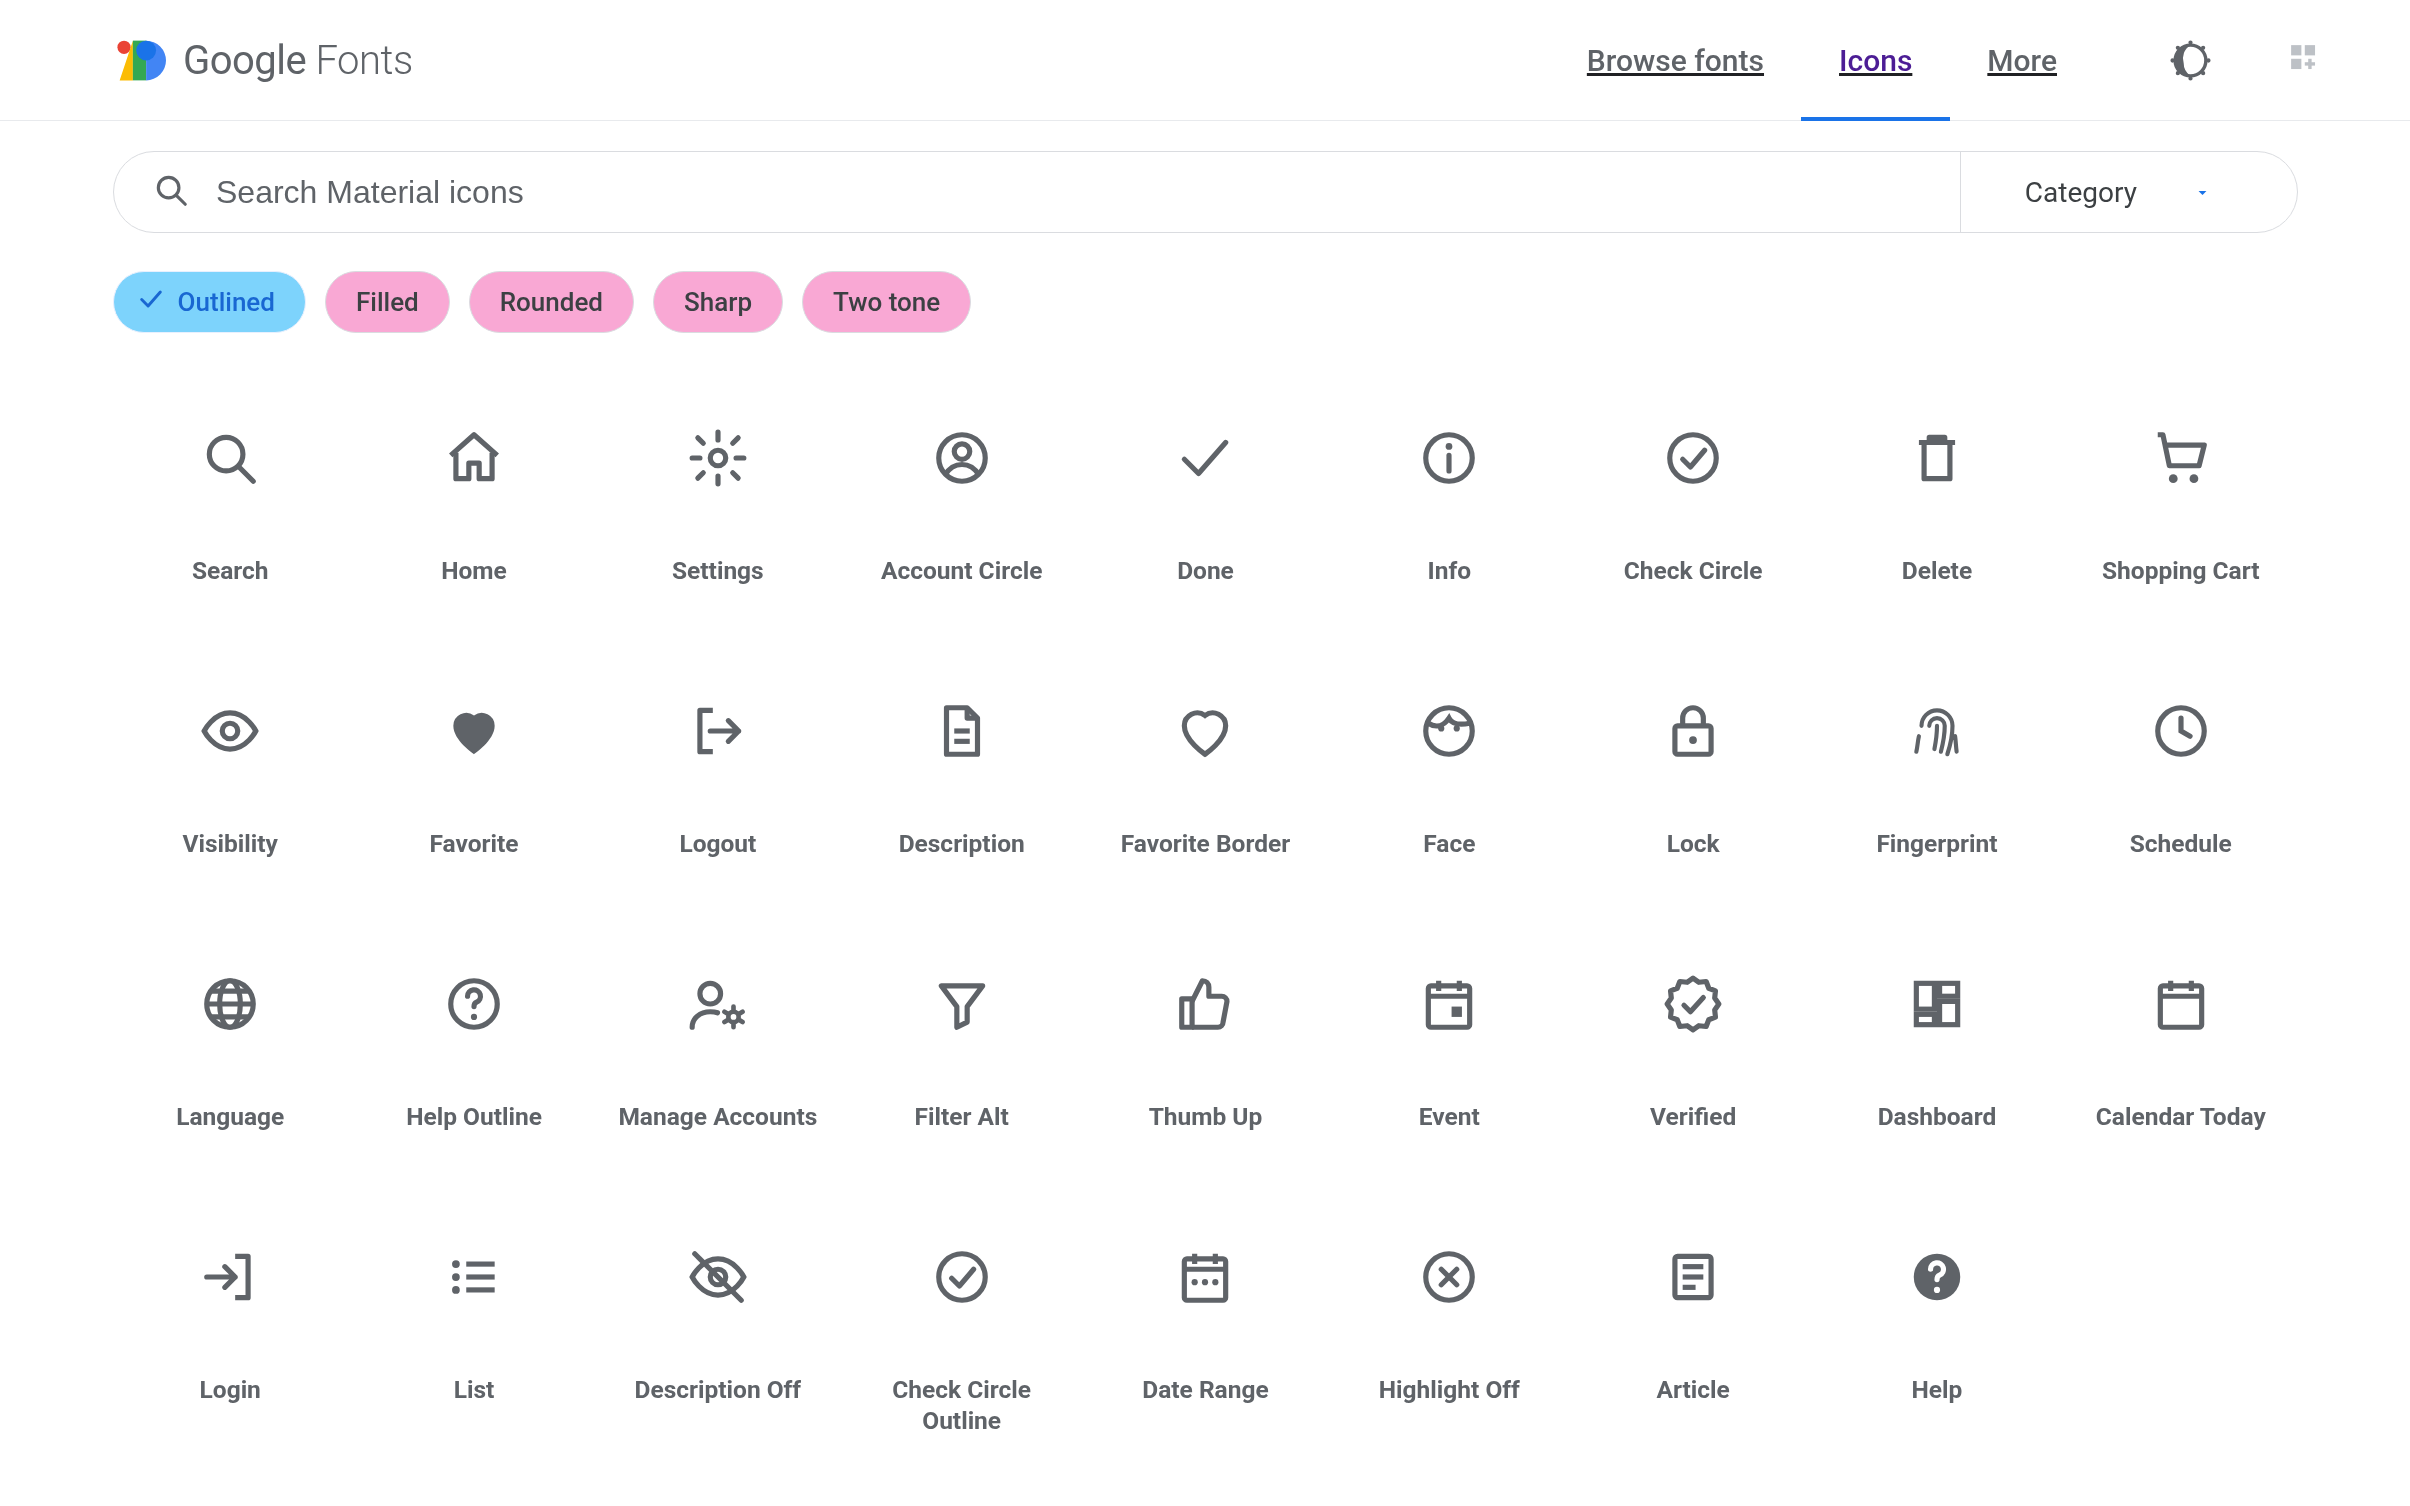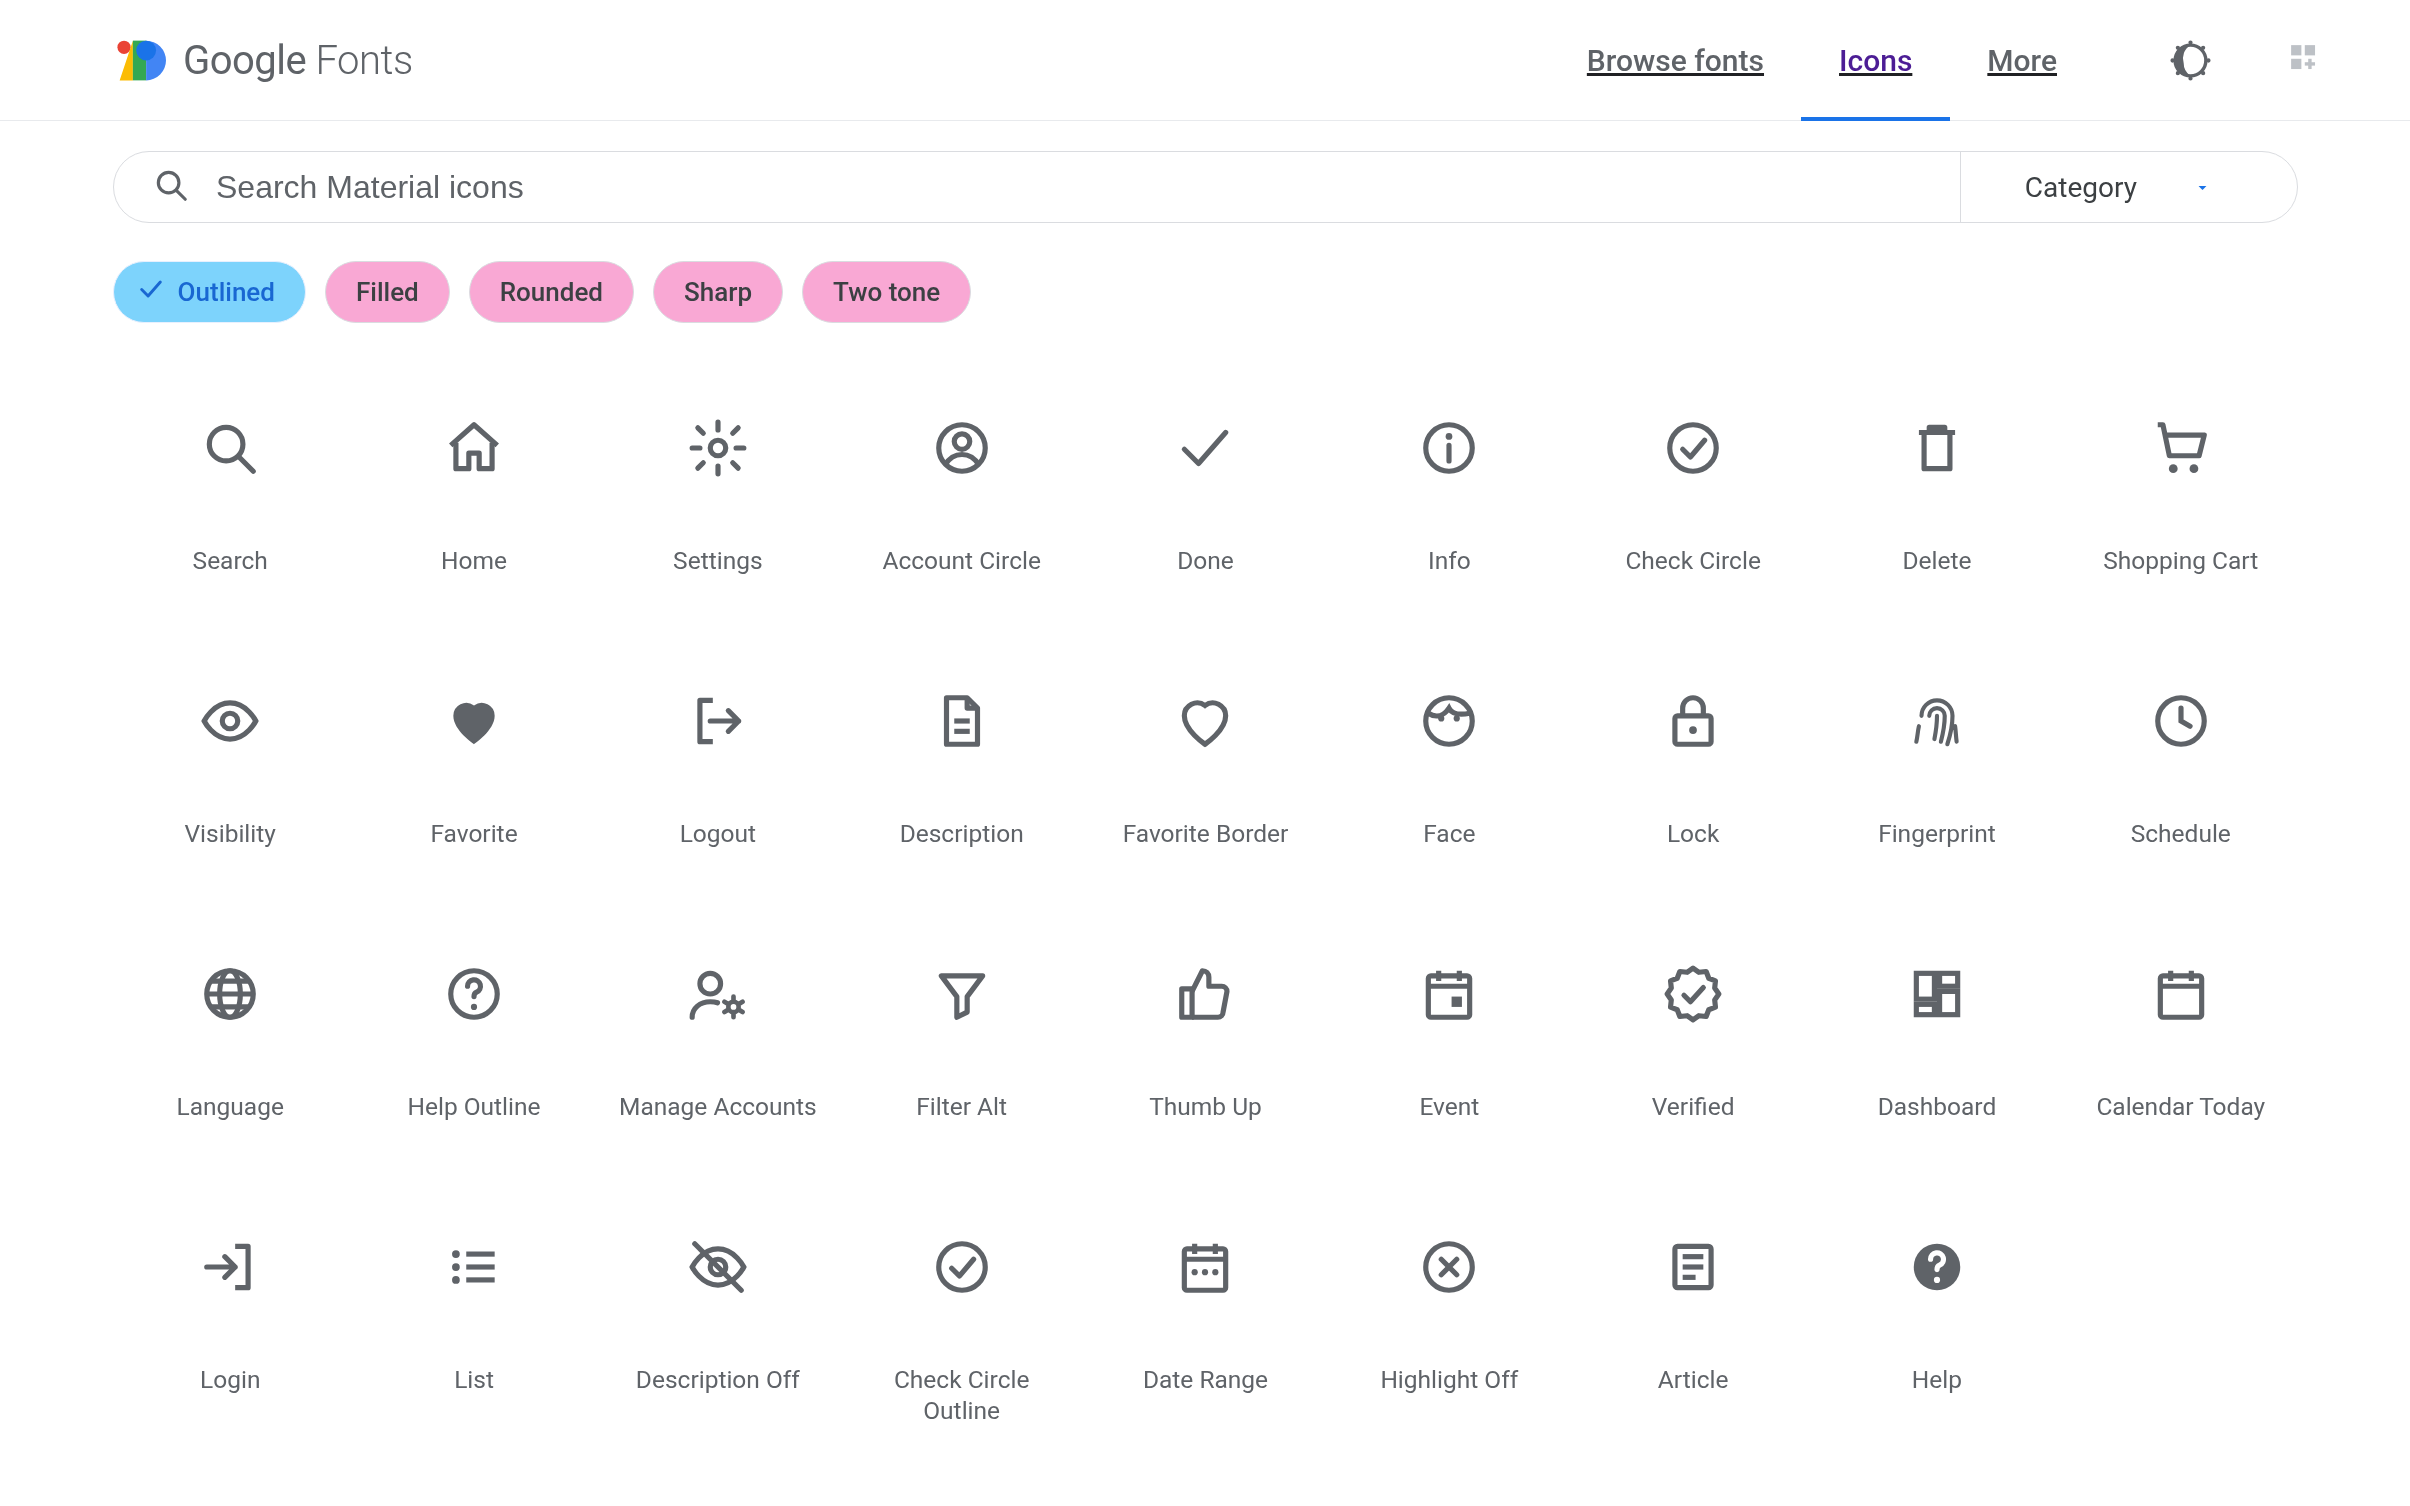--- a/index.html
+++ b/index.html
@@ -80,21 +80,21 @@
   .search-row {
     padding: 30px 113px 0 113px;
     display: flex;
   }
   .search-bar {
     flex: 1;
     display: flex;
     align-items: center;
     border: 0.9px solid #dadce0;
     border-radius: 53px;
-    height: 72px;
+    height: 82px;
     padding: 0 38px;
     gap: 26px;
   }
   .search-bar svg { width: 38px; height: 38px; color: #5f6368; flex-shrink: 0; }
   .search-input {
     border: none;
     outline: none;
     font-size: 32px;
     flex: 1;
     color: #202124;
@@ -146,20 +146,21 @@
     display: grid;
     grid-template-columns: repeat(9, 1fr);
     row-gap: 113px;
     column-gap: 9.4px;
   }
   .icon-tile {
     display: flex;
     flex-direction: column;
     align-items: center;
     cursor: pointer;
+    font-weight: bold;
   }
   .icon-tile .icn {
     width: 62px;
     height: 62px;
     color: #5f6368;
     margin-bottom: 66px;
   }
   .icon-tile .icn svg { width: 100%; height: 100%; display: block; }
   .icon-tile .lbl {
     font-size: 24.5px;

